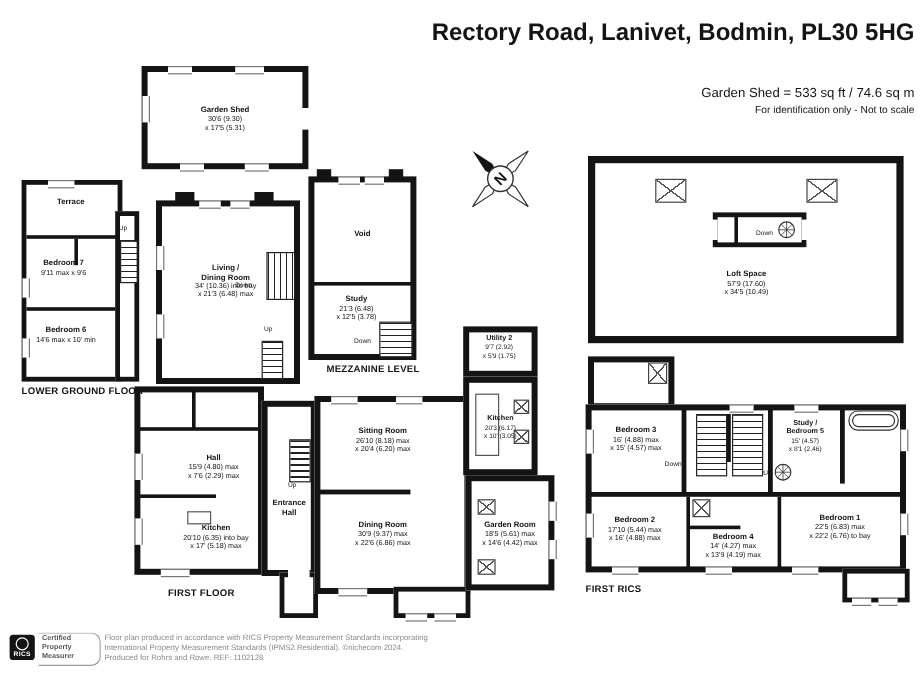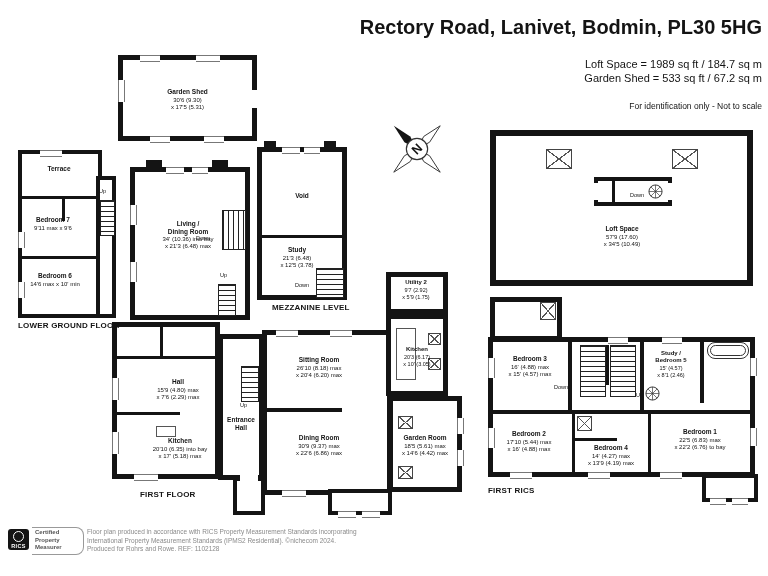--- a/index.html
+++ b/index.html
@@ -45,23 +45,22 @@
     color:#555; line-height:7.5px; white-space:pre-line; z-index:8; }
   .ftr-text { position:absolute; left:87px; top:528px; width:280px; font-size:6.5px; color:#8a8a8a;
     line-height:8.5px; white-space:pre-line; z-index:8; }
 </style>
 </head>
 <body>
 
 <div id="canvas">
 
   <div class="hdr-title">Rectory Road, Lanivet, Bodmin, PL30 5HG</div>
-  <div class="hdr-line" style="top:58px">Loft Space = 1989 sq ft / 184.7 sq m</div>
-  <div class="hdr-line" style="top:72px">Garden Shed = 533 sq ft / 67.2 sq m</div>
-  <div class="hdr-note" style="top:101px">For identification only - Not to scale</div>
+  <div class="hdr-line" style="top:72px">Garden Shed = 533 sq ft / 74.6 sq m</div>
+  <div class="hdr-note" style="top:86px">For identification only - Not to scale</div>
 
   <div class="wall" style="left:118px;top:55px;width:139px;height:86px"></div>
   <div class="winh" style="left:140px;top:55px;width:20px"></div>
   <div class="winh" style="left:196px;top:55px;width:24px"></div>
   <div class="winh" style="left:150px;top:136px;width:20px"></div>
   <div class="winh" style="left:204px;top:136px;width:20px"></div>
   <div class="winv" style="left:118px;top:80px;height:22px"></div>
   <div class="gap" style="left:250px;top:90px;width:8px;height:18px"></div>
   <div class="rlabel" style="left:118px;top:88px;width:139px">
     <div class="rname">Garden Shed</div>

